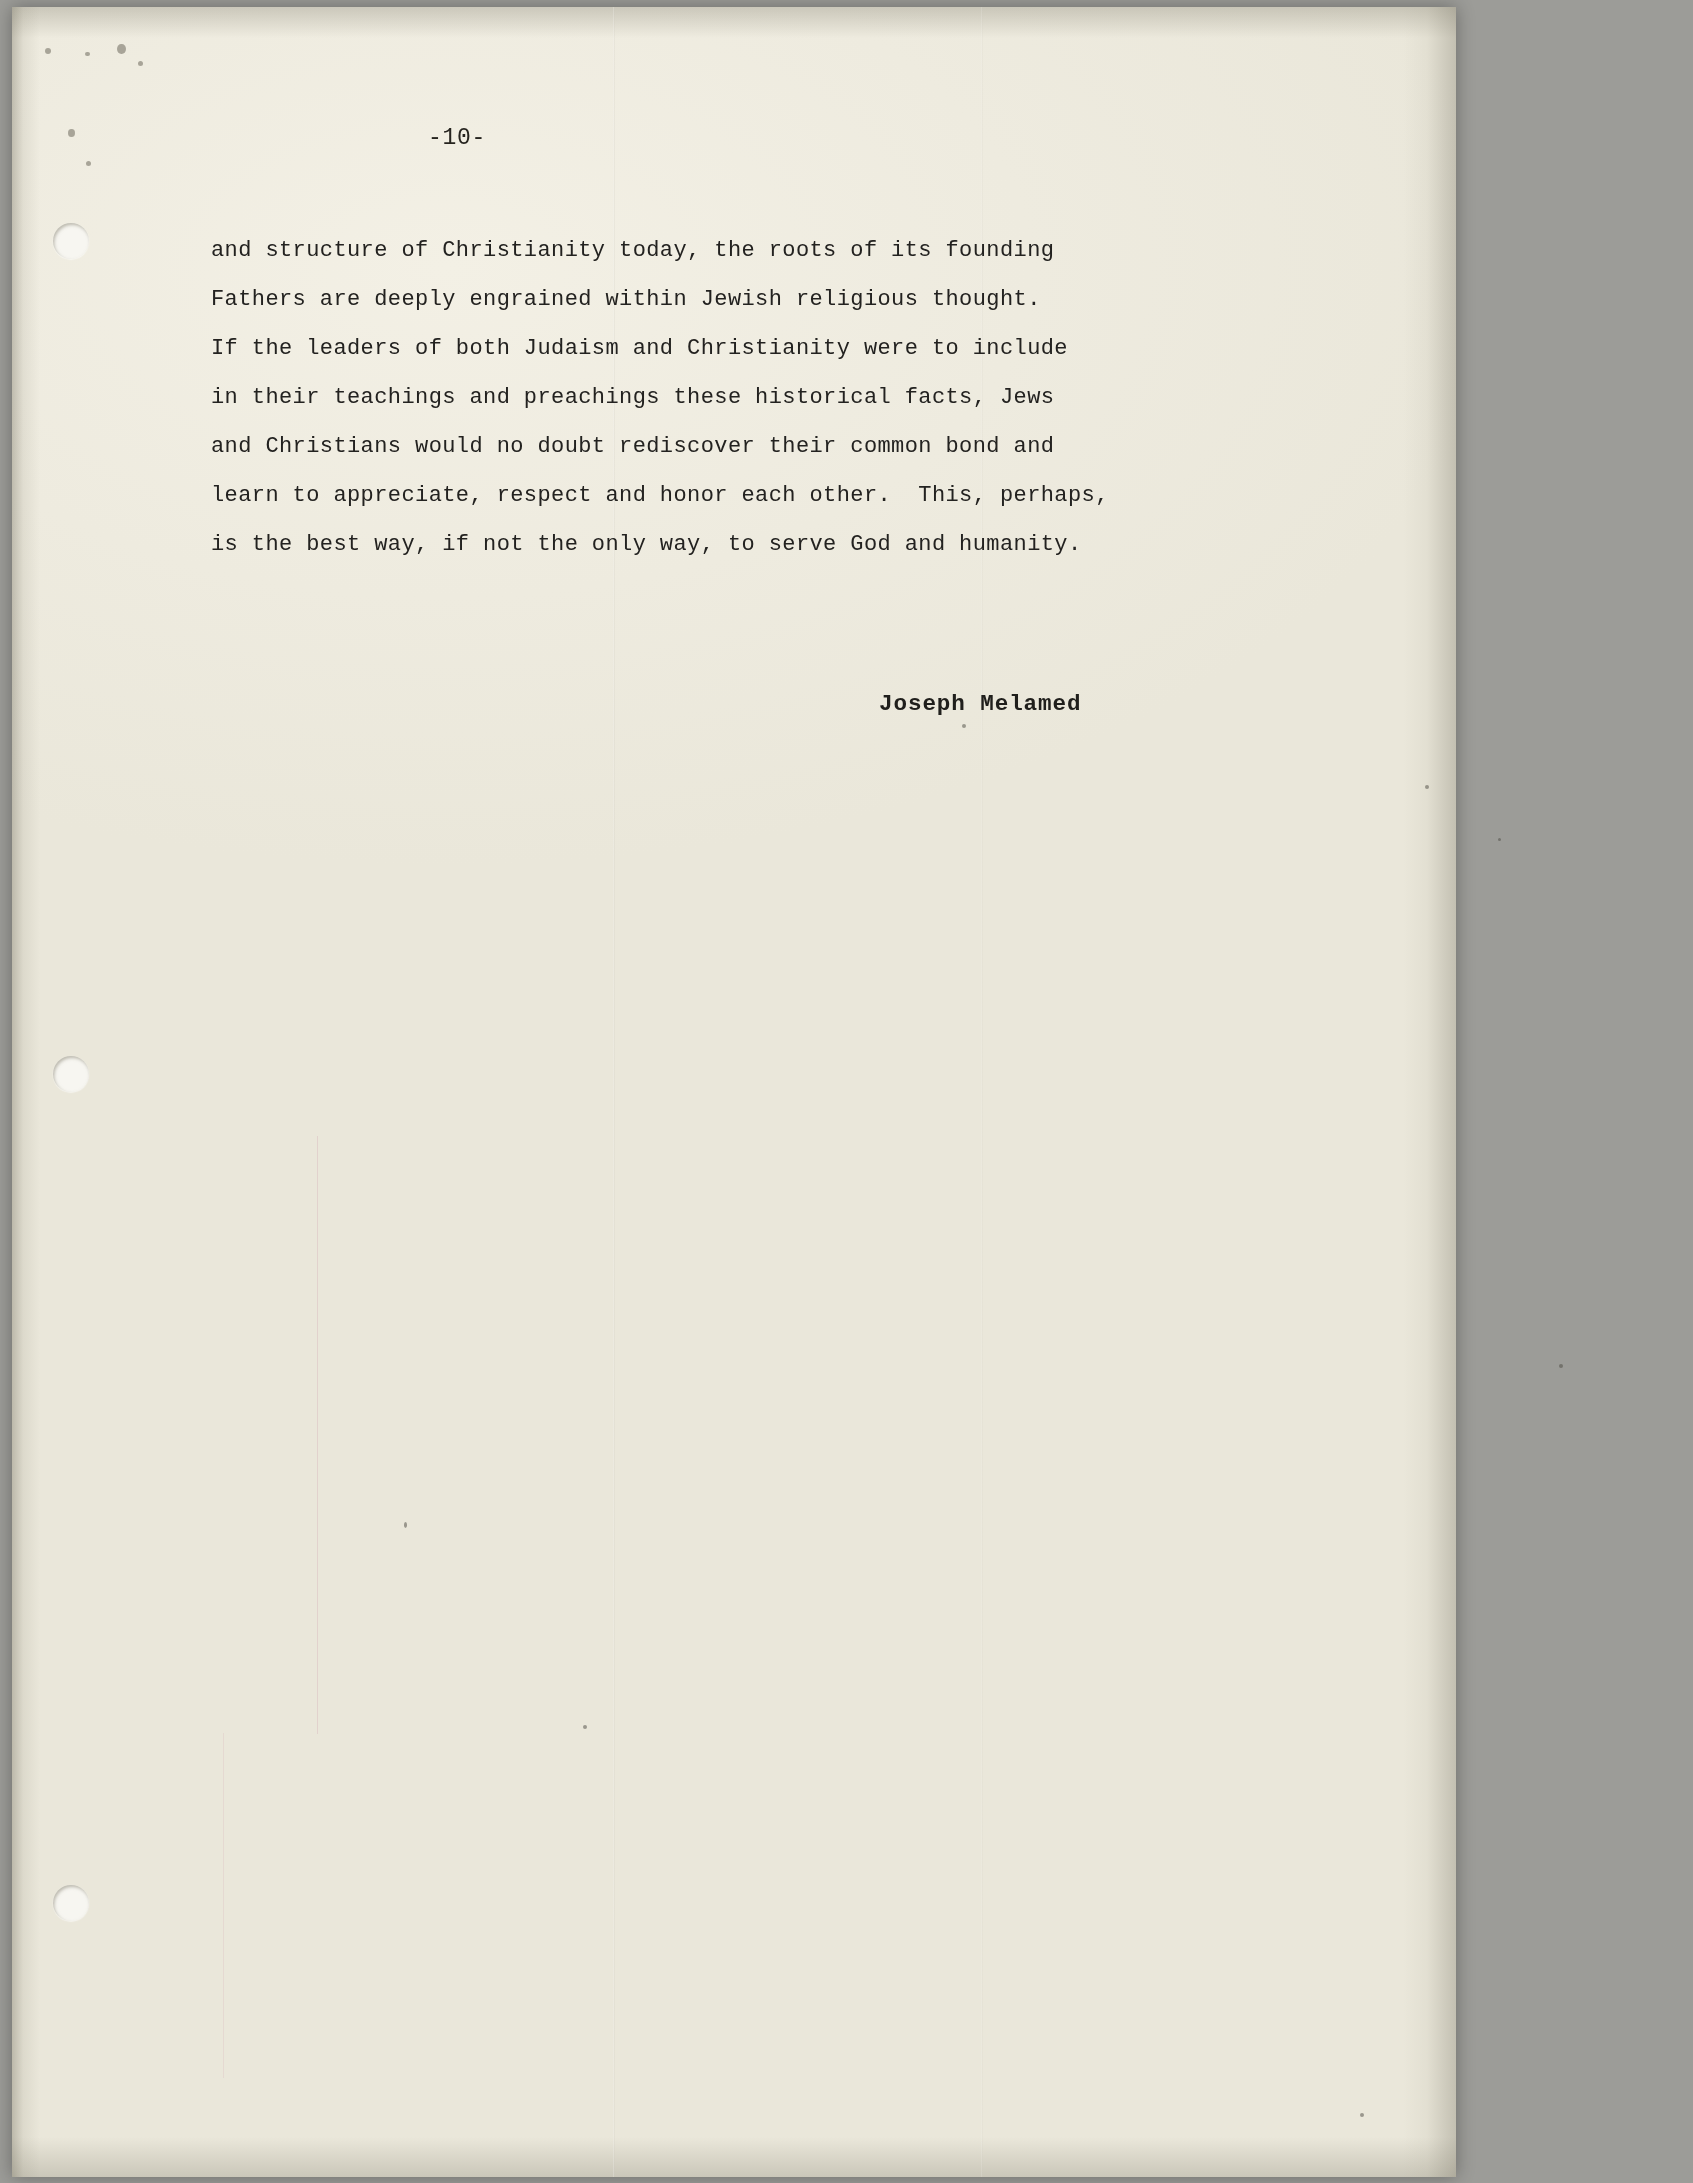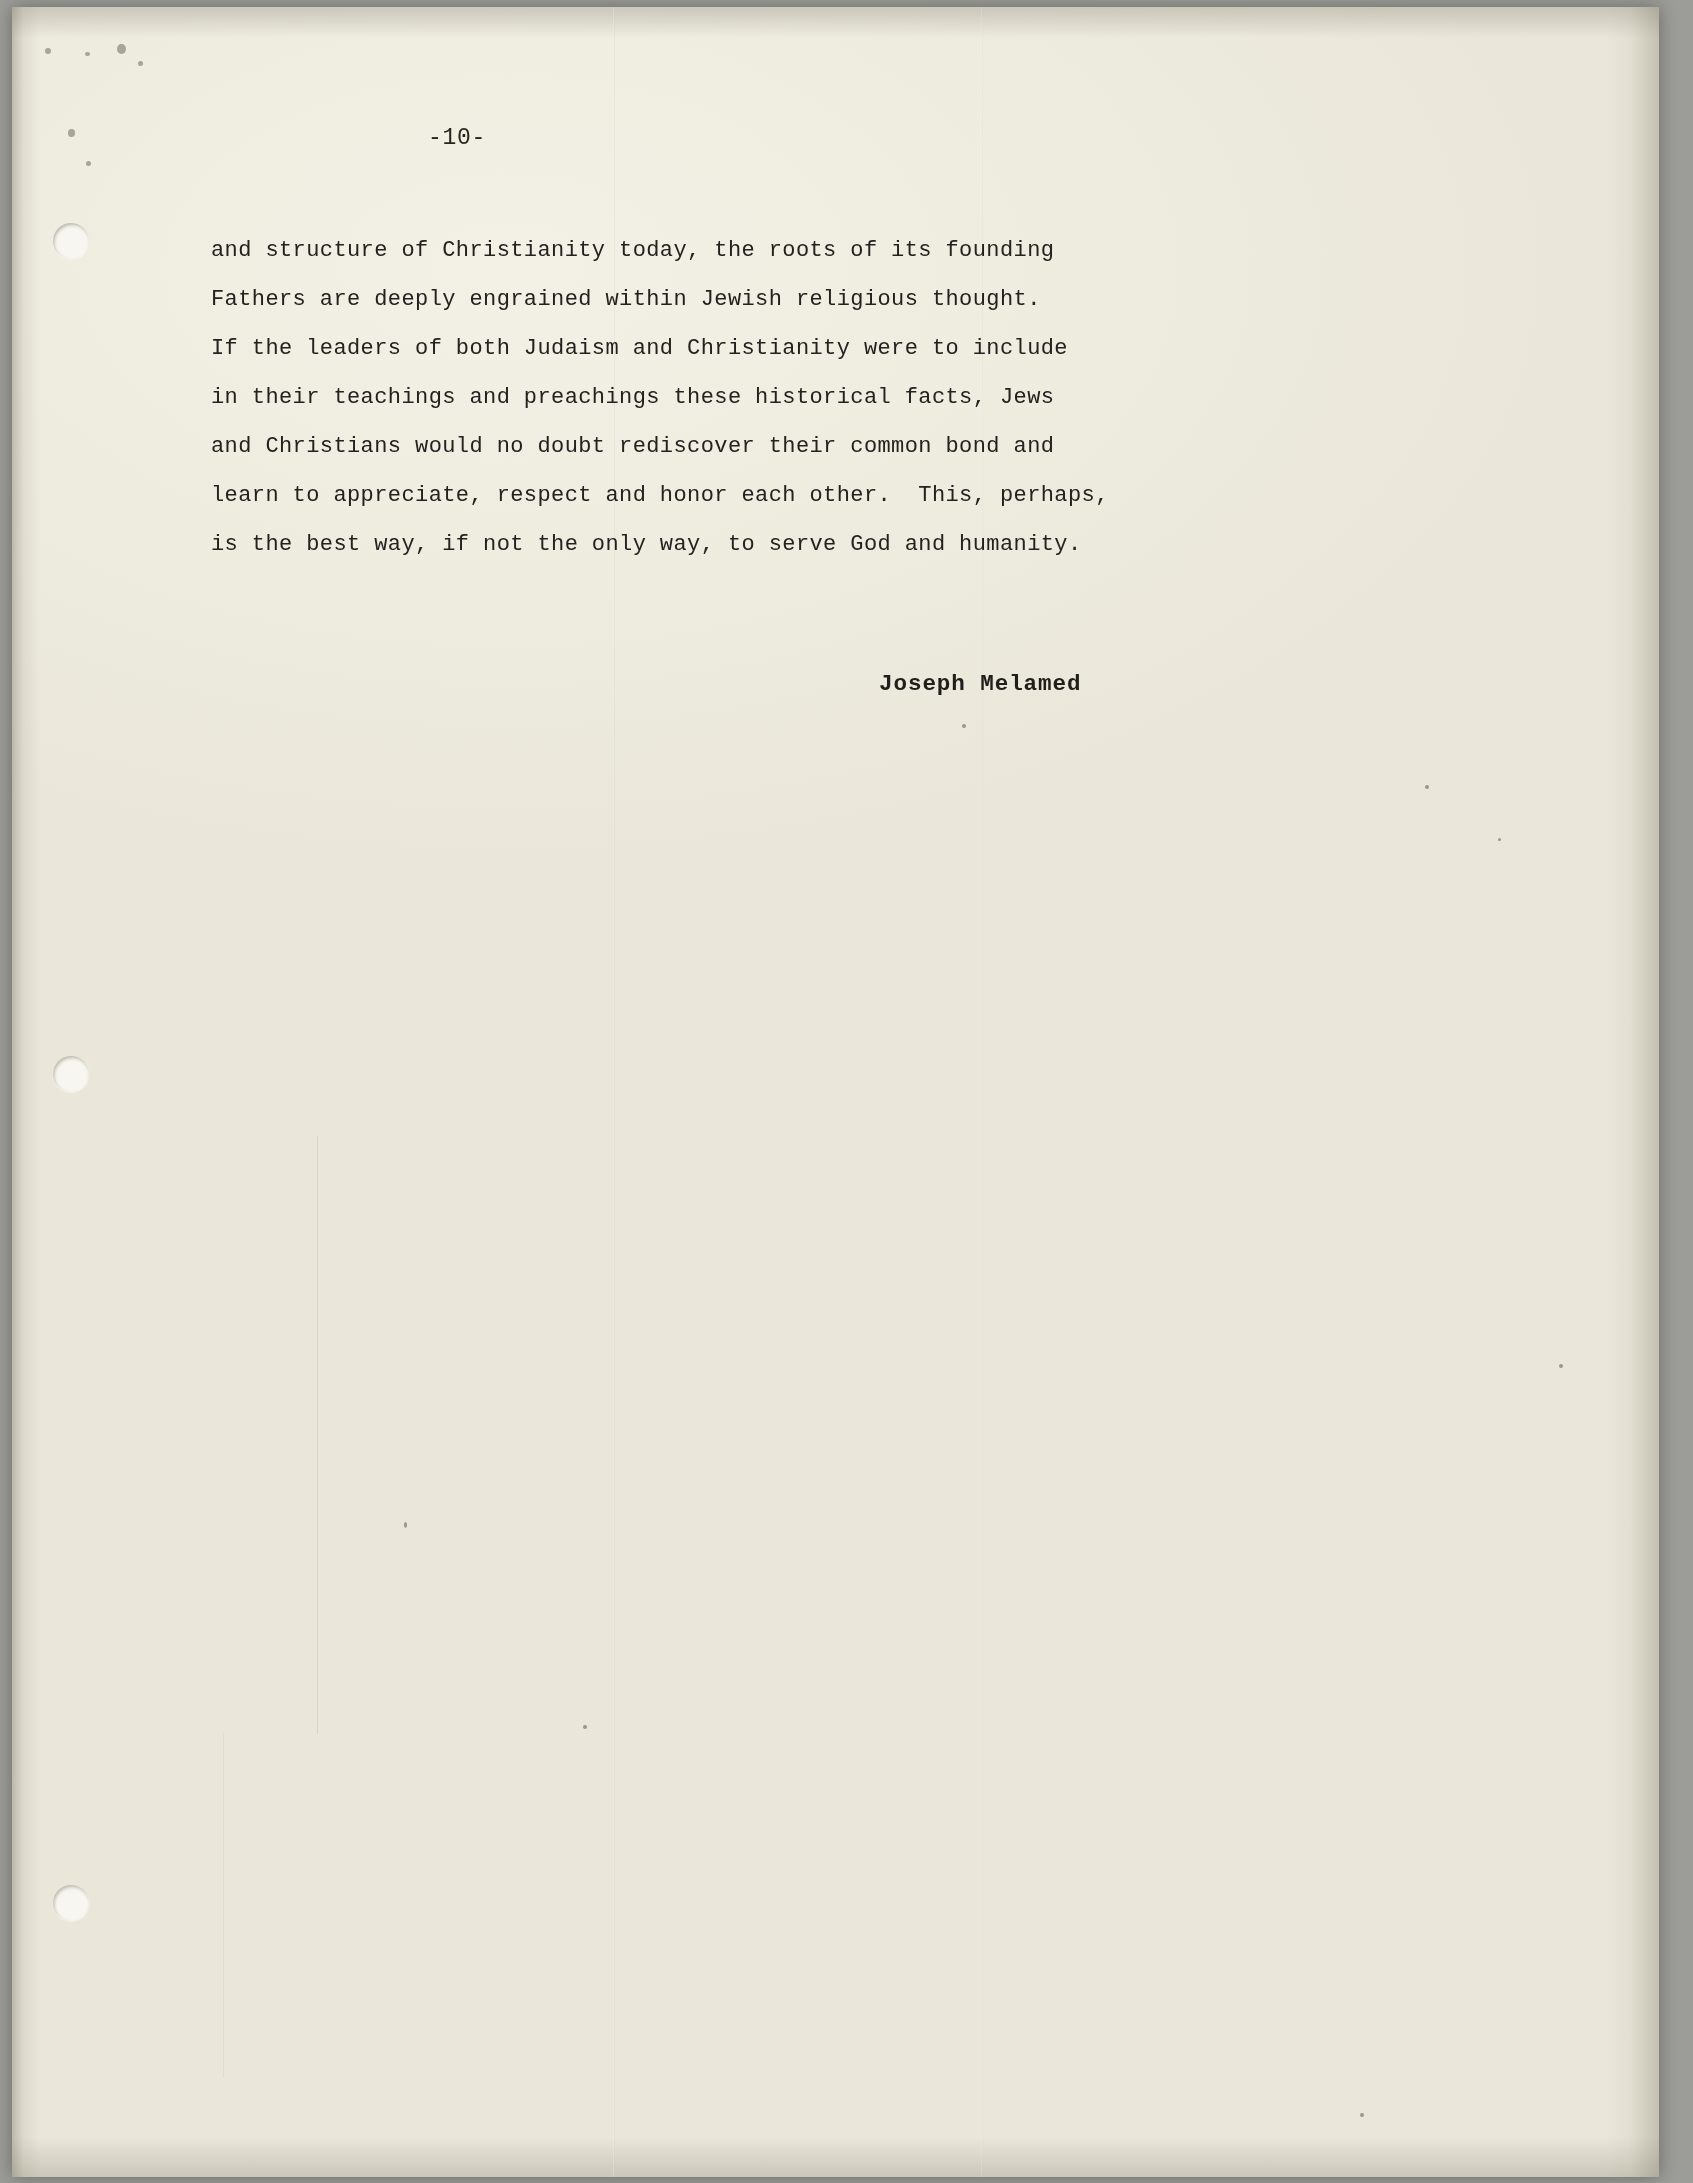--- a/index.html
+++ b/index.html
@@ -18,21 +18,21 @@
   #scan-backdrop {
     position: absolute;
     inset: 0;
     background: #9c9c98;
   }
 
   #page-sheet {
     position: absolute;
     left: 12px;
     top: 6.6px;
-    width: 1647px;
+    width: 1444px;
     height: 2170px;
     background: #efece0;
     background-image:
       radial-gradient(ellipse 1062px 598px at 30% 12%, #f3f0e5 0%, #eeebdf 55%, #eae7da 100%),
       linear-gradient(100deg, #e9e6d8 0%, #f2efe4 14%, #efece1 42%, #edeadd 70%, #e7e4d6 100%);
     box-shadow: 0 0 17.3px rgba(0,0,0,0.32);
   }
 
   
   #page-left-shade {
@@ -116,21 +116,21 @@
     font-size: 22px;
     line-height: 49px;
     letter-spacing: 0.4px;
     color: #232220;
     white-space: pre;
   }
 
   #signature-line {
     position: absolute;
     left: 867px;
-    top: 664px;
+    top: 684px;
     font-size: 22.6px;
     font-weight: bold;
     letter-spacing: 0.9px;
     color: #201f1c;
   }
 
   
   .pink-rule {
     position: absolute;
     width: 1.3px;

